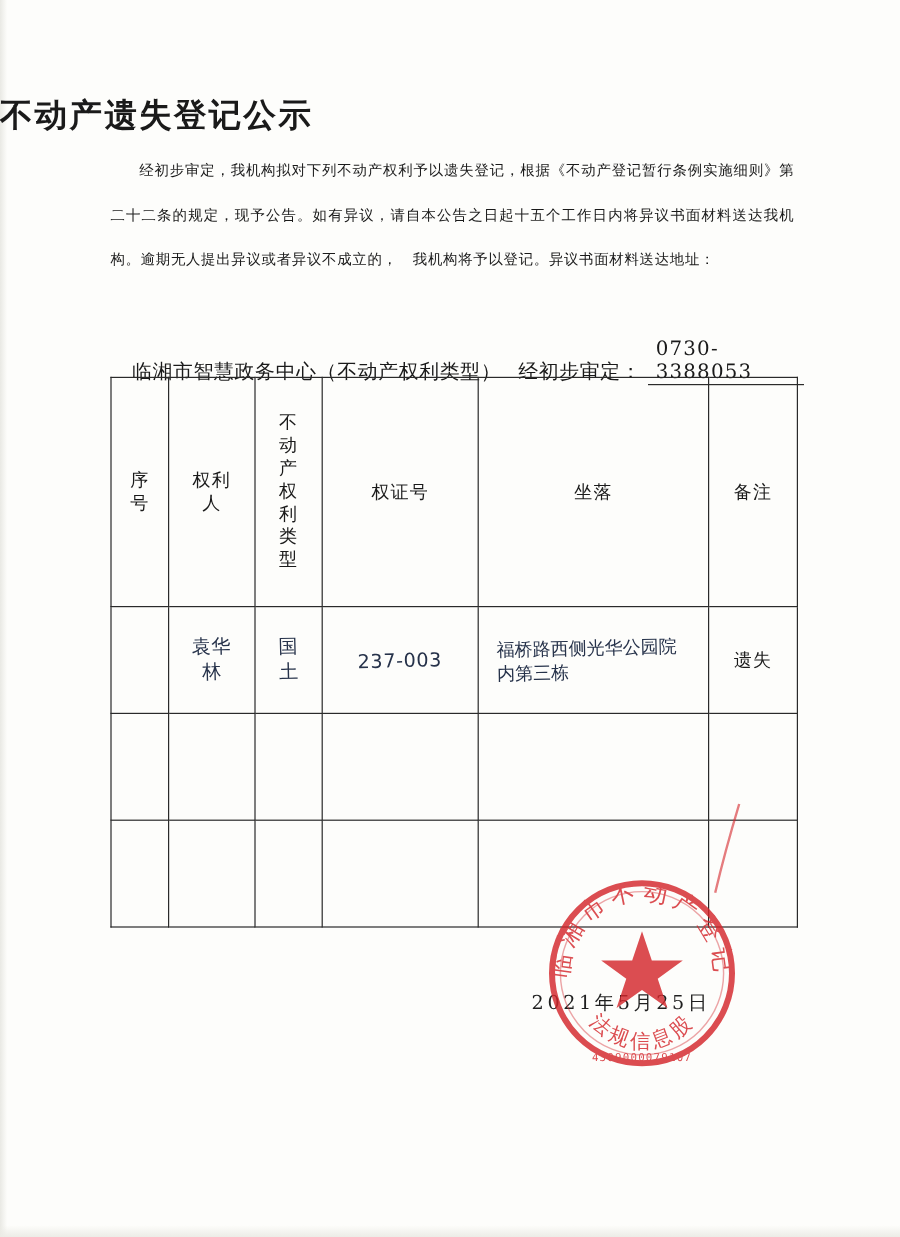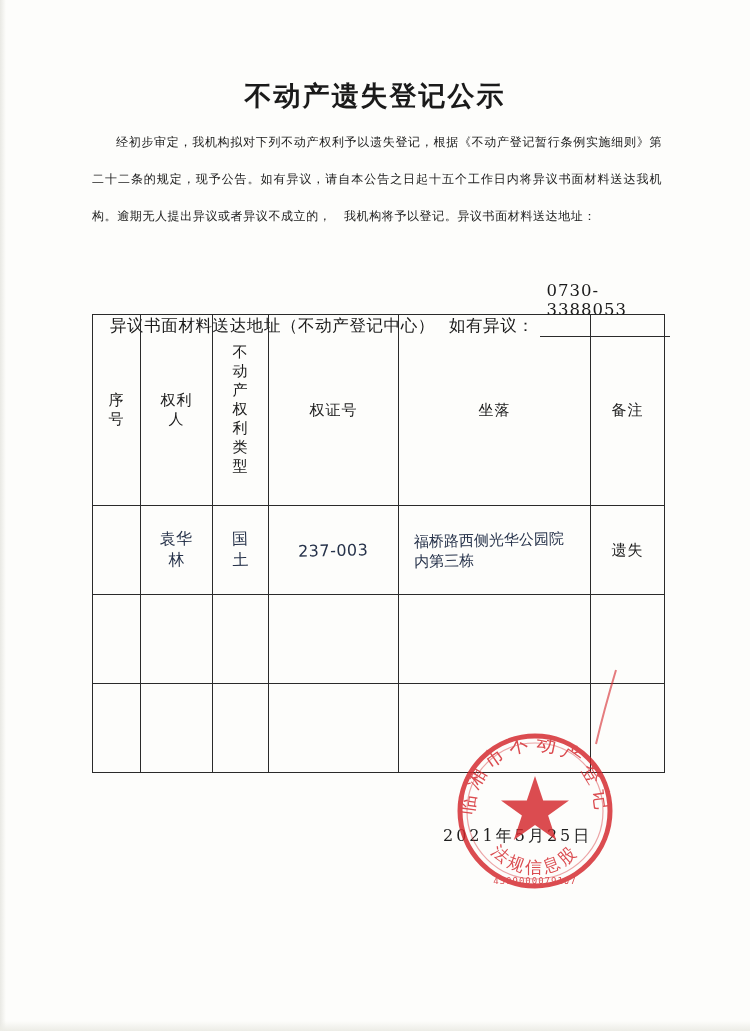--- a/index.html
+++ b/index.html
@@ -33,21 +33,20 @@
     left: 0; right: 0; bottom: 0; height: 10px;
     background: linear-gradient(to top, #ececE6, rgba(255,255,255,0));
     pointer-events: none;
   }
 
   .doc-title {
     position: absolute;
     top: 78px;
     left: 0;
     width: 750px;
-    text-align: center;
     font-size: 27px;
     font-weight: bold;
     letter-spacing: 2px;
     font-family: "DejaVu Serif", "Liberation Serif", serif;
   }
 
   .body-text {
     position: absolute;
     top: 124px;
     left: 92px;
@@ -71,21 +70,21 @@
     font-size: 16.5px;
     letter-spacing: 0.6px;
     display: flex;
     align-items: flex-end;
   }
   .contact-org { white-space: nowrap; }
   .contact-label { white-space: nowrap; margin-left: 14px; }
   .contact-phone {
     margin-left: 6px;
     border-bottom: 1px solid #2b2b2b;
-    padding: 0 6px 17px 6px;
+    padding: 0 6px 1px 6px;
     letter-spacing: 1px;
     font-family: "DejaVu Serif", "Liberation Serif", serif;
   }
 
   
   table.reg-table {
     position: absolute;
     top: 314px;
     left: 92px;
     width: 572px;
@@ -188,22 +187,22 @@
   <div class="scan-edge-left"></div>
   <div class="scan-edge-bottom"></div>
 
   <div class="doc-title">不动产遗失登记公示</div>
 
   <div class="body-text">
     <p>经初步审定，我机构拟对下列不动产权利予以遗失登记，根据《不动产登记暂行条例实施细则》第二十二条的规定，现予公告。如有异议，请自本公告之日起十五个工作日内将异议书面材料送达我机构。逾期无人提出异议或者异议不成立的，　我机构将予以登记。异议书面材料送达地址：</p>
   </div>
 
   <div class="contact-line">
-    <span class="contact-org">异议书面材料送达地址（不动产登记中心）</span>
-    <span class="contact-label">如有异议：</span>
+    <span class="contact-org">临湘市智慧政务中心（不动产权利类型）</span>
+    <span class="contact-label">经初步审定：</span>
     <span class="contact-phone">0730-3388053</span>
   </div>
 
   <table class="reg-table">
     <colgroup>
       <col class="col-seq">
         <col class="col-owner">
         <col class="col-type">
       <col class="col-cert">
         <col class="col-loc">

